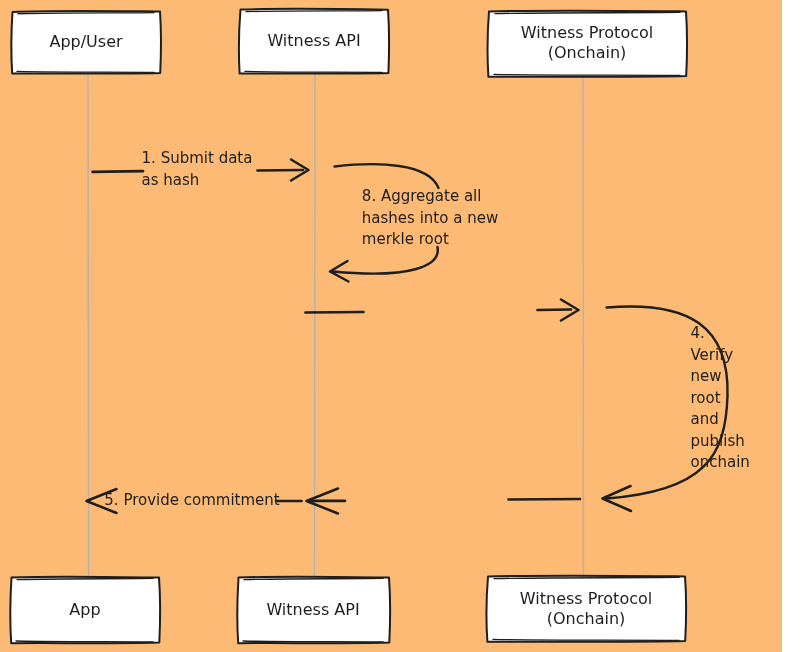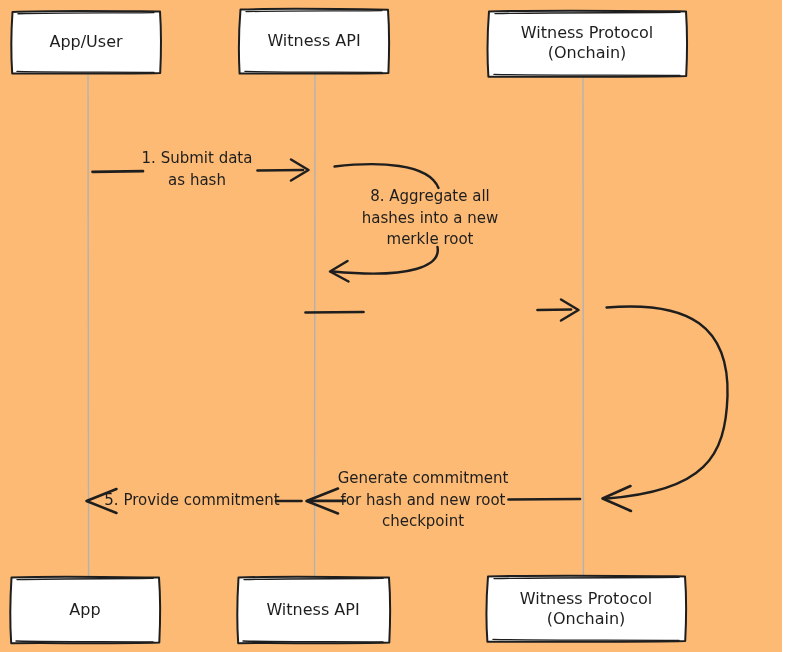--- a/index.html
+++ b/index.html
@@ -18,21 +18,21 @@
   .msgline{stroke:#1e1e1e;stroke-width:2.7;fill:none;stroke-linecap:round;}
   .curve{stroke:#1e1e1e;stroke-width:2.4;fill:none;stroke-linecap:round;}
   .head{stroke:#1e1e1e;stroke-width:2.5;fill:none;stroke-linecap:round;stroke-linejoin:round;}
   .box-label{
     position:absolute;transform:translate(-50%,-50%);
     font-size:16px;line-height:20px;text-align:center;
     white-space:pre-line;color:#1e1e1e;
   }
   .msg{
     position:absolute;transform:translate(-50%,-50%);
-    font-size:15px;line-height:21.5px;text-align:center;
+    font-size:15px;line-height:21.5px;
     white-space:pre-line;color:#1e1e1e;
   }
 </style>
 </head>
 <body>
 
 <div class="canvas">
 
   <svg class="layer" width="806" height="652" viewBox="0 0 806 652">
 
@@ -114,18 +114,17 @@
   <div class="box-label" style="left:85px;top:610px">App</div>
   <div class="box-label" style="left:313px;top:610px">Witness API</div>
   <div class="box-label" style="left:586px;top:609px">Witness Protocol
 (Onchain)</div>
 
   <div class="msg" style="left:197px;top:169px">1. Submit data
 as hash</div>
   <div class="msg" style="left:430px;top:218px">8. Aggregate all
 hashes into a new
 merkle root</div>
-  <div class="msg" style="left:423px;top:500px">Generate commitment
-for hash and new root
-checkpoint</div>
+  <div class="msg" style="left:721px;top:398px">4. Verify new root
+and publish onchain</div>
   <div class="msg" style="left:192px;top:501px">5. Provide commitment</div>
 
 </div>
 
 </body></html>

